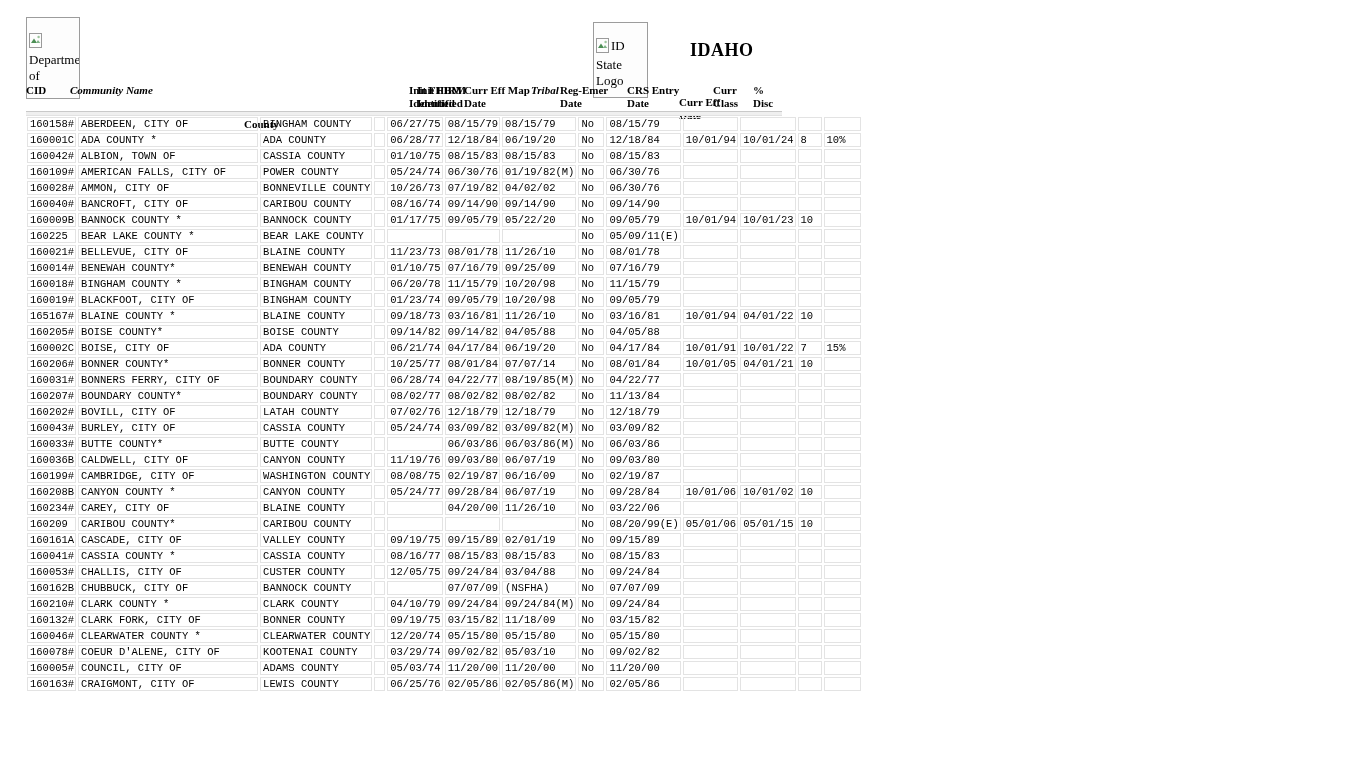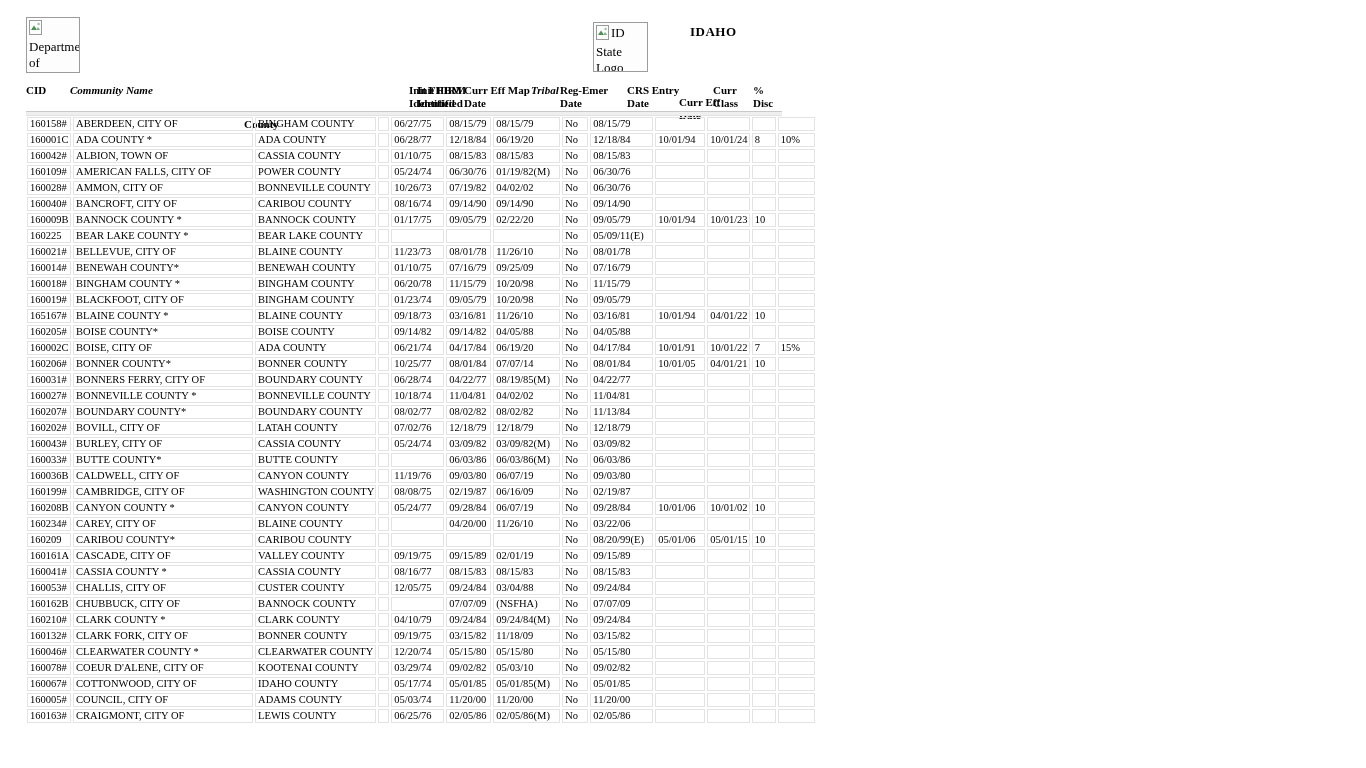--- a/index.html
+++ b/index.html
@@ -1,46 +1,46 @@
 <!DOCTYPE html>
 <html><head>
 <meta charset="utf-8">
 <style>
   html,body{margin:0;padding:0;background:#fff;}
   .page{position:relative;width:1366px;height:768px;background:#fff;overflow:hidden;
         font-family:"Liberation Serif",serif;color:#000;}
 
   
   .logo-box{position:absolute;border:1px solid #9c9c9c;background:#fdfdfd;overflow:hidden;
-            font-size:13px;line-height:16px;color:#000;padding:1px 2px;}
+            font-size:13px;line-height:16px;color:#000;padding:14px 2px;}
   .logo-left{left:26px;top:17px;width:48px;height:52px;}
   .logo-right{left:593px;top:22px;width:49px;height:46px;}
   .broken-icon{display:inline-block;vertical-align:middle;margin:1px 2px 0 0;}
   .alt-text{font-family:"Liberation Serif",serif;}
 
   .title-wrap{position:absolute;left:0;top:20px;width:752px;text-align:center;}
   .report-title{font-size:19px;font-weight:bold;line-height:22px;}
   .report-subtitle{font-size:15px;font-weight:bold;line-height:20px;margin-top:2px;}
   .np-link{display:inline-block;margin-top:1px;font-family:"Liberation Sans",sans-serif;
            font-size:10px;font-weight:bold;color:#0000cc;text-decoration:underline;cursor:pointer;}
-  .state-name{position:absolute;left:690px;top:24px;font-size:13px;font-weight:bold;letter-spacing:.5px;}
+  .state-name{position:absolute;left:690px;top:40px;font-size:18px;font-weight:bold;letter-spacing:.5px;}
 
   
   .thead{position:absolute;top:84px;left:0;width:800px;font-weight:bold;font-size:11px;line-height:13px;}
   .hcol{position:absolute;top:0;white-space:nowrap;}
   .h0{left:26px;} .h1{left:70px;font-style:italic;} .h2{left:244px;margin-top:34px;} .h3{left:361px;margin-left:48px;} .h4{left:417px;}
   .h5{left:464px;} .h6{left:531px;font-style:italic;} .h7{left:560px;} .h8{left:627px;} .h9{left:679px;margin-top:12px;}
   .h10{left:713px;} .h11{left:753px;}
 
   .head-sep{position:absolute;left:26px;top:111px;width:756px;height:3px;
             background:#efefef;border-top:1px solid #c9c9c9;border-bottom:1px solid #e2e2e2;}
 
   
   table.community{position:absolute;left:25px;top:115px;table-layout:fixed;
-                  border-collapse:separate;border-spacing:2px 2px;}
+                  border-collapse:separate;border-spacing:2px 2px;font-family:Liberation Mono, monospace;}
   table.community td{border:1px solid #e3e3e3;box-sizing:border-box;height:14px;
                      font-size:10.5px;line-height:12px;padding:0 1px 0 2px;
                      white-space:nowrap;overflow:hidden;vertical-align:middle;}
   td.date{padding-left:4px;}
   td.spacer{padding:0;}
 </style>
 </head>
 <body>
 
 <div class="page">
@@ -231,21 +231,21 @@
           <td></td>
           <td></td>
         </tr>
         <tr>
           <td>160009B</td>
           <td>BANNOCK COUNTY *</td>
           <td>BANNOCK COUNTY</td>
           <td class="spacer"></td>
           <td class="date">01/17/75</td>
           <td class="date">09/05/79</td>
-          <td class="date">02/22/20</td>
+          <td class="date">05/22/20</td>
           <td>No</td>
           <td class="date">09/05/79</td>
           <td class="date">10/01/94</td>
           <td class="date">10/01/23</td>
           <td>10</td>
           <td></td>
         </tr>
         <tr>
           <td>160225</td>
           <td>BEAR LAKE COUNTY *</td>
@@ -390,35 +390,20 @@
           <td class="date">04/22/77</td>
           <td class="date">08/19/85(M)</td>
           <td>No</td>
           <td class="date">04/22/77</td>
           <td class="date"></td>
           <td class="date"></td>
           <td></td>
           <td></td>
         </tr>
         <tr>
-          <td>160027#</td>
-          <td>BONNEVILLE COUNTY *</td>
-          <td>BONNEVILLE COUNTY</td>
-          <td class="spacer"></td>
-          <td class="date">10/18/74</td>
-          <td class="date">11/04/81</td>
-          <td class="date">04/02/02</td>
-          <td>No</td>
-          <td class="date">11/04/81</td>
-          <td class="date"></td>
-          <td class="date"></td>
-          <td></td>
-          <td></td>
-        </tr>
-        <tr>
           <td>160207#</td>
           <td>BOUNDARY COUNTY*</td>
           <td>BOUNDARY COUNTY</td>
           <td class="spacer"></td>
           <td class="date">08/02/77</td>
           <td class="date">08/02/82</td>
           <td class="date">08/02/82</td>
           <td>No</td>
           <td class="date">11/13/84</td>
           <td class="date"></td>
@@ -660,35 +645,20 @@
           <td class="date">09/02/82</td>
           <td class="date">05/03/10</td>
           <td>No</td>
           <td class="date">09/02/82</td>
           <td class="date"></td>
           <td class="date"></td>
           <td></td>
           <td></td>
         </tr>
         <tr>
-          <td>160067#</td>
-          <td>COTTONWOOD, CITY OF</td>
-          <td>IDAHO COUNTY</td>
-          <td class="spacer"></td>
-          <td class="date">05/17/74</td>
-          <td class="date">05/01/85</td>
-          <td class="date">05/01/85(M)</td>
-          <td>No</td>
-          <td class="date">05/01/85</td>
-          <td class="date"></td>
-          <td class="date"></td>
-          <td></td>
-          <td></td>
-        </tr>
-        <tr>
           <td>160005#</td>
           <td>COUNCIL, CITY OF</td>
           <td>ADAMS COUNTY</td>
           <td class="spacer"></td>
           <td class="date">05/03/74</td>
           <td class="date">11/20/00</td>
           <td class="date">11/20/00</td>
           <td>No</td>
           <td class="date">11/20/00</td>
           <td class="date"></td>

